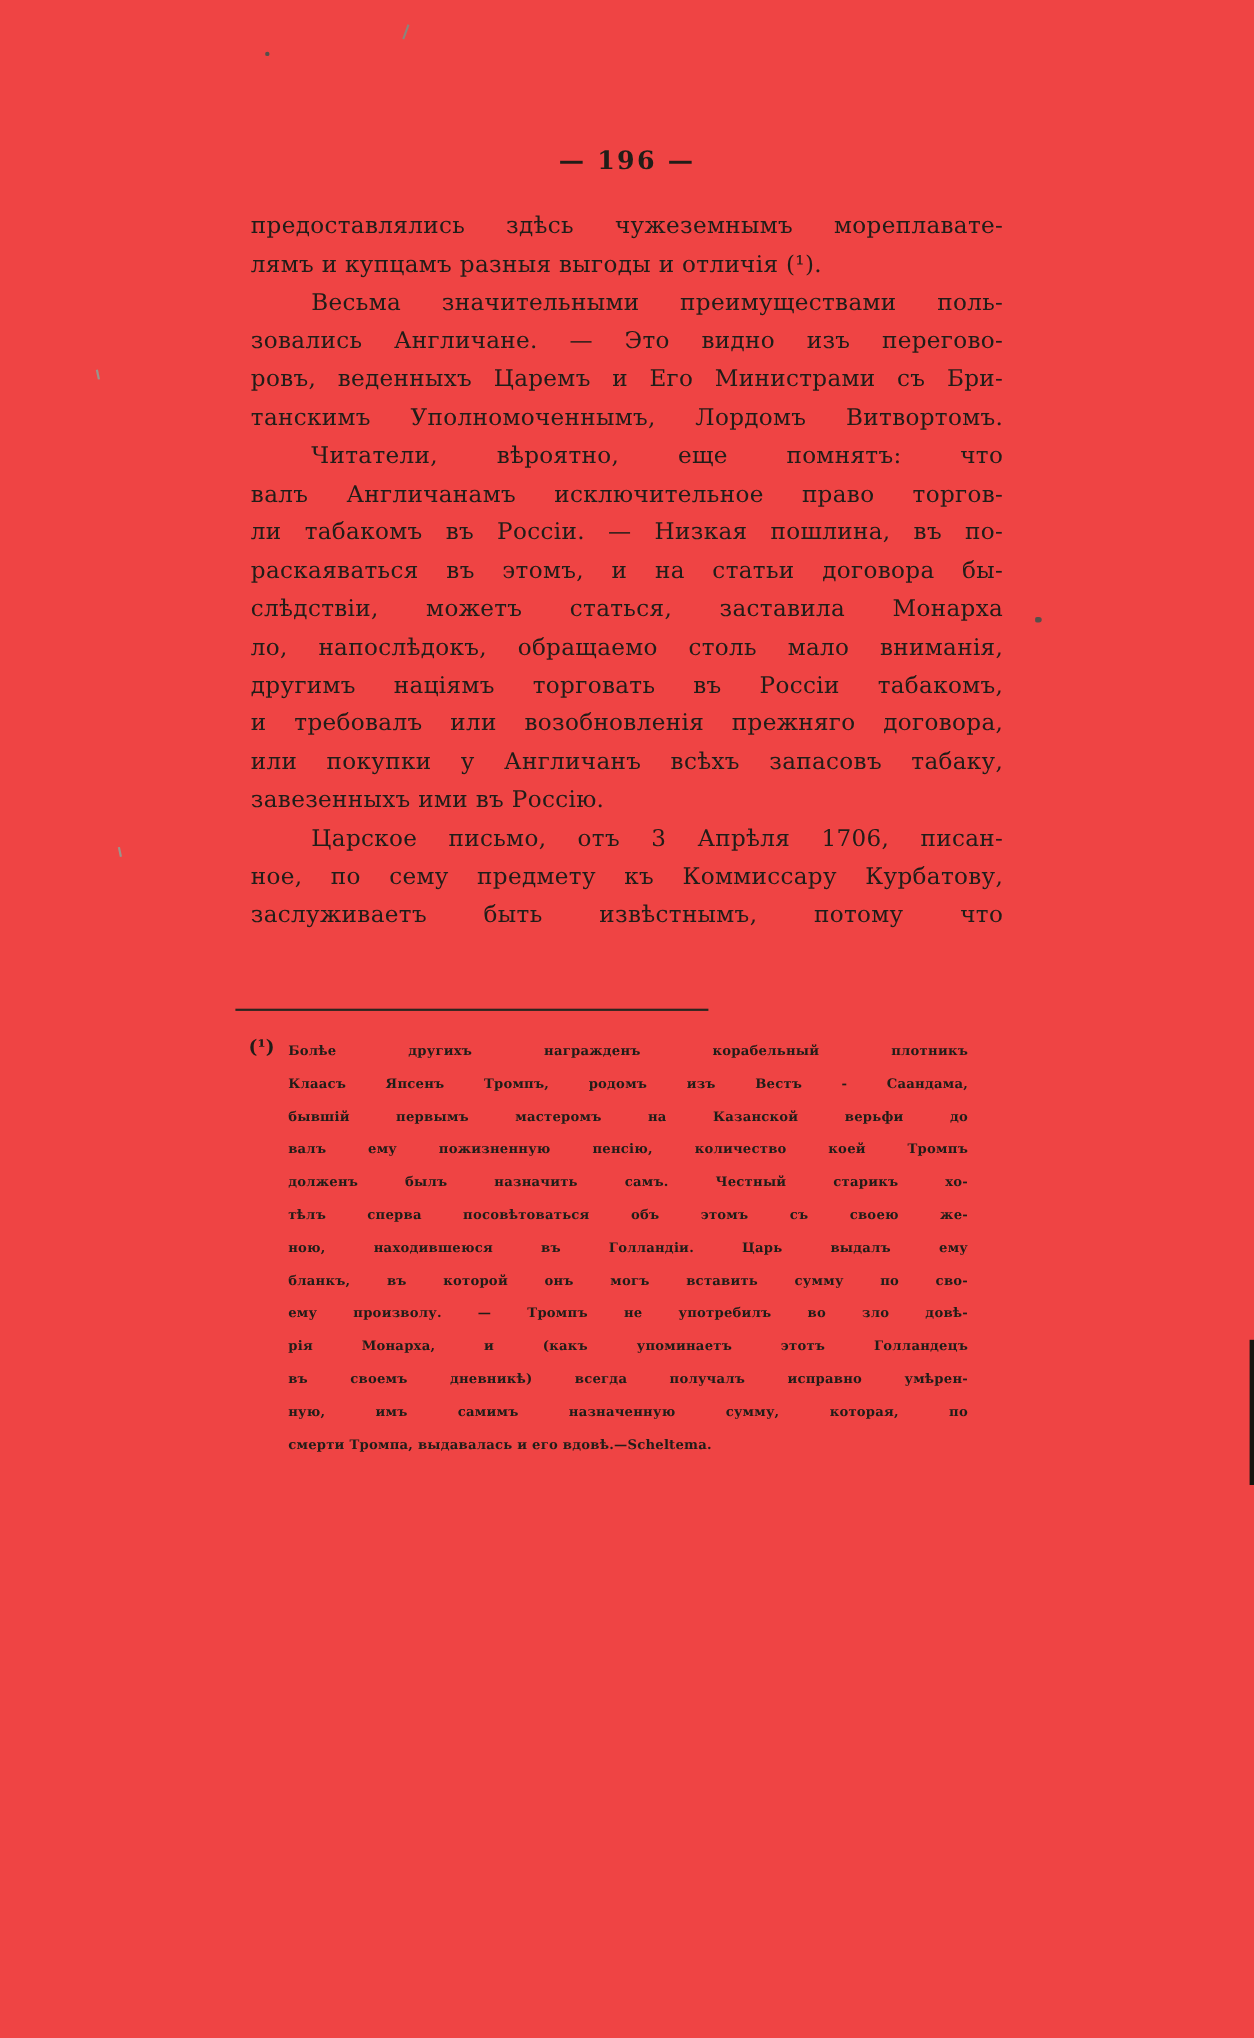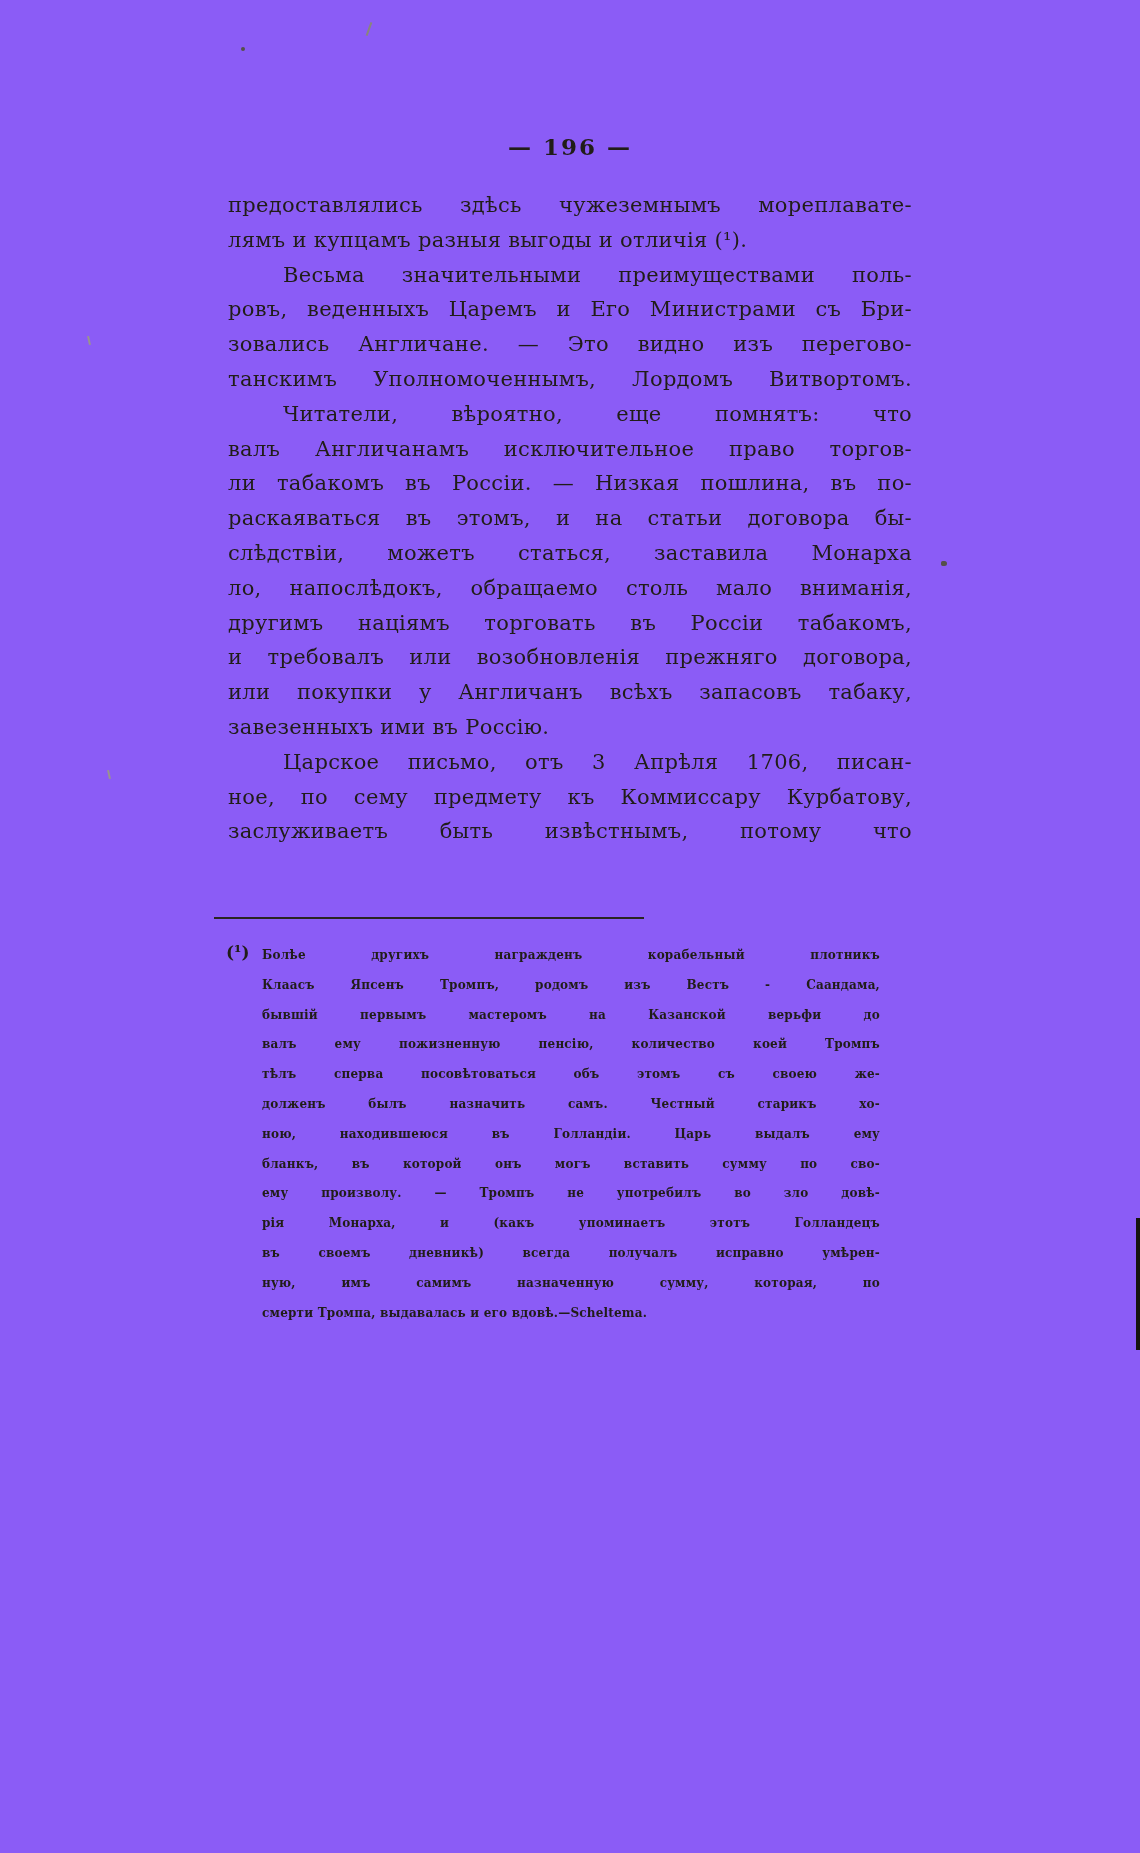--- a/index.html
+++ b/index.html
@@ -5,21 +5,21 @@
   html, body {
     margin: 0;
     padding: 0;
     background: #e9e7e2;
   }
   .page {
     position: relative;
     width: 1140px;
     height: 1853px;
     margin: 0 auto;
-    background: #8b5cf6;
+    background: #ef4444;
     overflow: hidden;
     font-family: "DejaVu Serif", "Liberation Serif", serif;
     color: #211d18;
   }
   .page-number {
     position: absolute;
     top: 133px;
     left: 0;
     right: 0;
     text-align: center;
@@ -127,22 +127,22 @@
   <div class="artifact speck-tick" style="left:108px; top:770px;"></div>
   <div class="artifact speck-dot" style="left:941px; top:561px; width:6px; height:5px; border-radius:2px 3px 3px 2px;"></div>
   <div class="edge-sliver" style="top:1218px; height:132px;"></div>
 
   <div class="page-number">— 196 —</div>
 
   <div class="main-text" id="main-lines">
       <div class="main-line">предоставлялись здѣсь чужеземнымъ мореплавате-</div>
       <div class="main-line no-just">лямъ и купцамъ разныя выгоды и отличія (¹).</div>
       <div class="main-line indent">Весьма значительными преимуществами поль-</div>
+      <div class="main-line">зовались Англичане. — Это видно изъ перегово-</div>
       <div class="main-line">ровъ, веденныхъ Царемъ и Его Министрами съ Бри-</div>
-      <div class="main-line">зовались Англичане. — Это видно изъ перегово-</div>
       <div class="main-line">танскимъ Уполномоченнымъ, Лордомъ Витвортомъ.</div>
       <div class="main-line indent">Читатели, вѣроятно, еще помнятъ: что</div>
       <div class="main-line">валъ Англичанамъ исключительное право торгов-</div>
       <div class="main-line">ли табакомъ въ Россіи. — Низкая пошлина, въ по-</div>
       <div class="main-line">раскаяваться въ этомъ, и на статьи договора бы-</div>
       <div class="main-line">слѣдствіи, можетъ статься, заставила Монарха</div>
       <div class="main-line">ло, напослѣдокъ, обращаемо столь мало вниманія,</div>
       <div class="main-line">другимъ націямъ торговать въ Россіи табакомъ,</div>
       <div class="main-line">и требовалъ или возобновленія прежняго договора,</div>
       <div class="main-line">или покупки у Англичанъ всѣхъ запасовъ табаку,</div>
@@ -154,22 +154,22 @@
 
   <div class="footnote-rule"></div>
 
   <div class="footnote">
     <span class="fn-marker">(¹)</span>
     <div id="footnote-lines">
         <div class="fn-line">Болѣе другихъ награжденъ корабельный плотникъ</div>
         <div class="fn-line">Клаасъ Япсенъ Тромпъ, родомъ изъ Вестъ - Саандама,</div>
         <div class="fn-line">бывшій первымъ мастеромъ на Казанской верьфи до</div>
         <div class="fn-line">валъ ему пожизненную пенсію, количество коей Тромпъ</div>
+        <div class="fn-line">долженъ былъ назначить самъ. Честный старикъ хо-</div>
         <div class="fn-line">тѣлъ сперва посовѣтоваться объ этомъ съ своею же-</div>
-        <div class="fn-line">долженъ былъ назначить самъ. Честный старикъ хо-</div>
         <div class="fn-line">ною, находившеюся въ Голландіи. Царь выдалъ ему</div>
         <div class="fn-line">бланкъ, въ которой онъ могъ вставить сумму по сво-</div>
         <div class="fn-line">ему произволу. — Тромпъ не употребилъ во зло довѣ-</div>
         <div class="fn-line">рія Монарха, и (какъ упоминаетъ этотъ Голландецъ</div>
         <div class="fn-line">въ своемъ дневникѣ) всегда получалъ исправно умѣрен-</div>
         <div class="fn-line">ную, имъ самимъ назначенную сумму, которая, по</div>
         <div class="fn-line no-just">смерти Тромпа, выдавалась и его вдовѣ.—Scheltema.</div>
       </div>
   </div>
 

